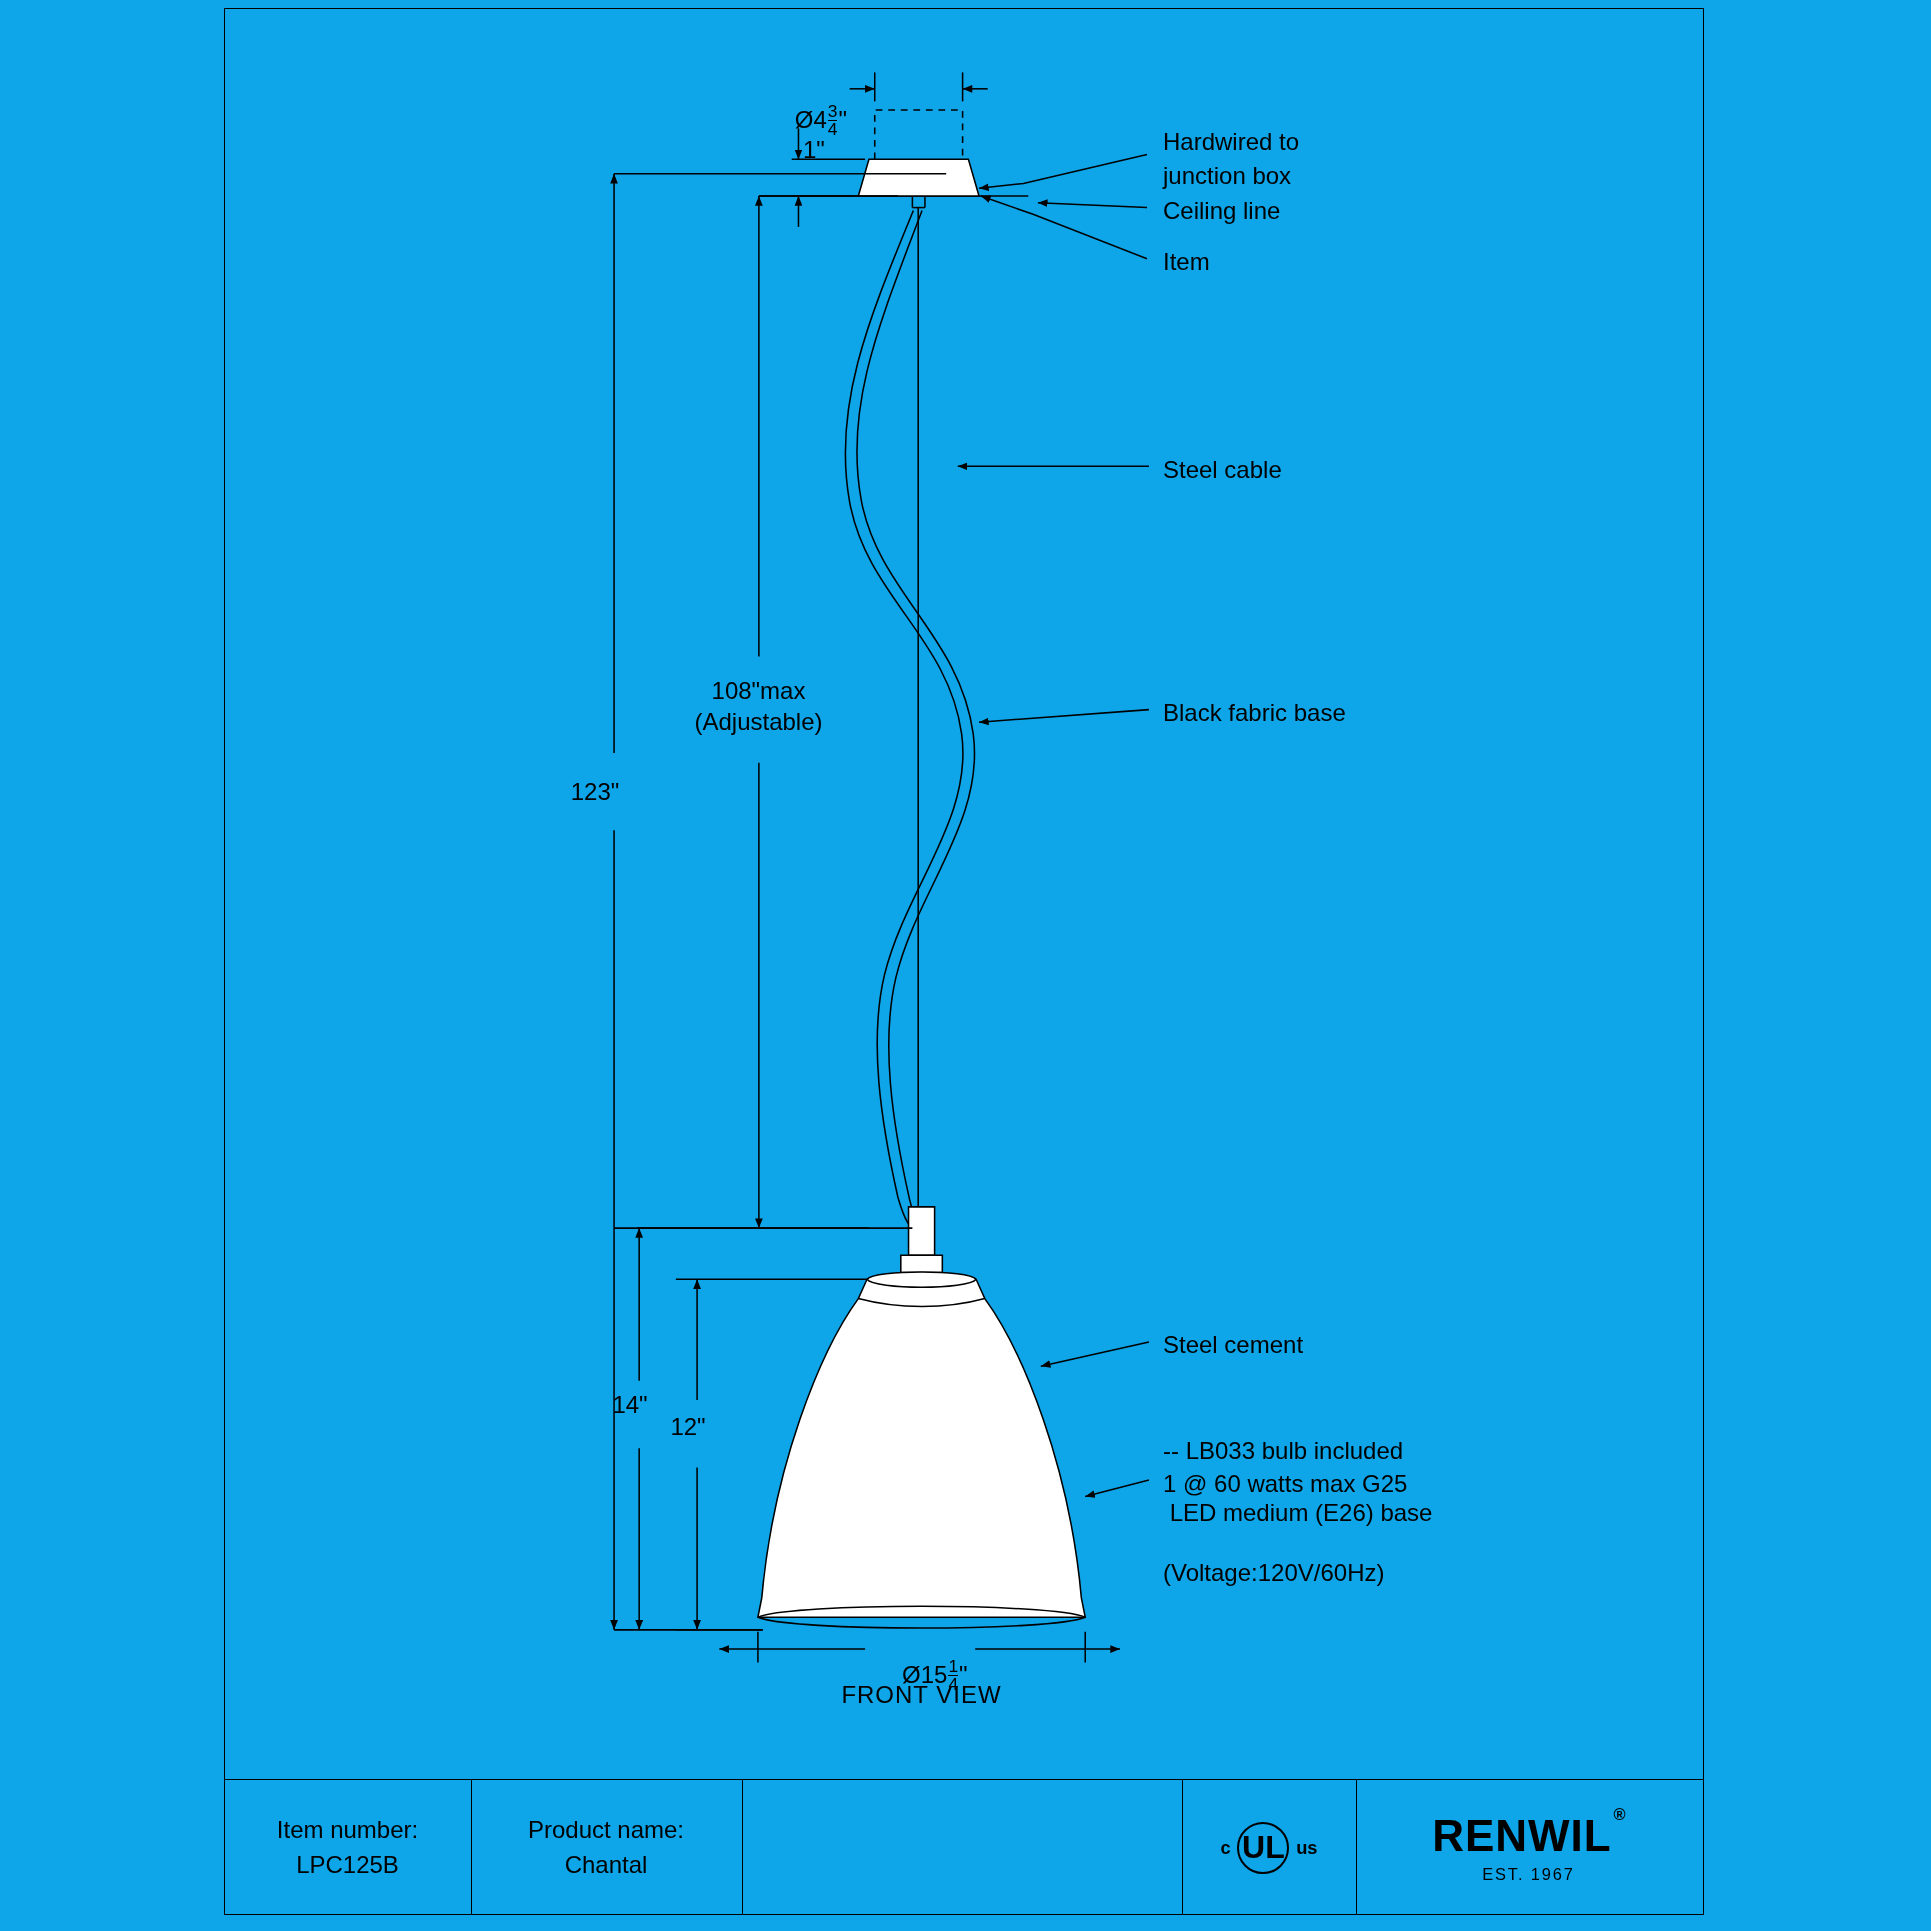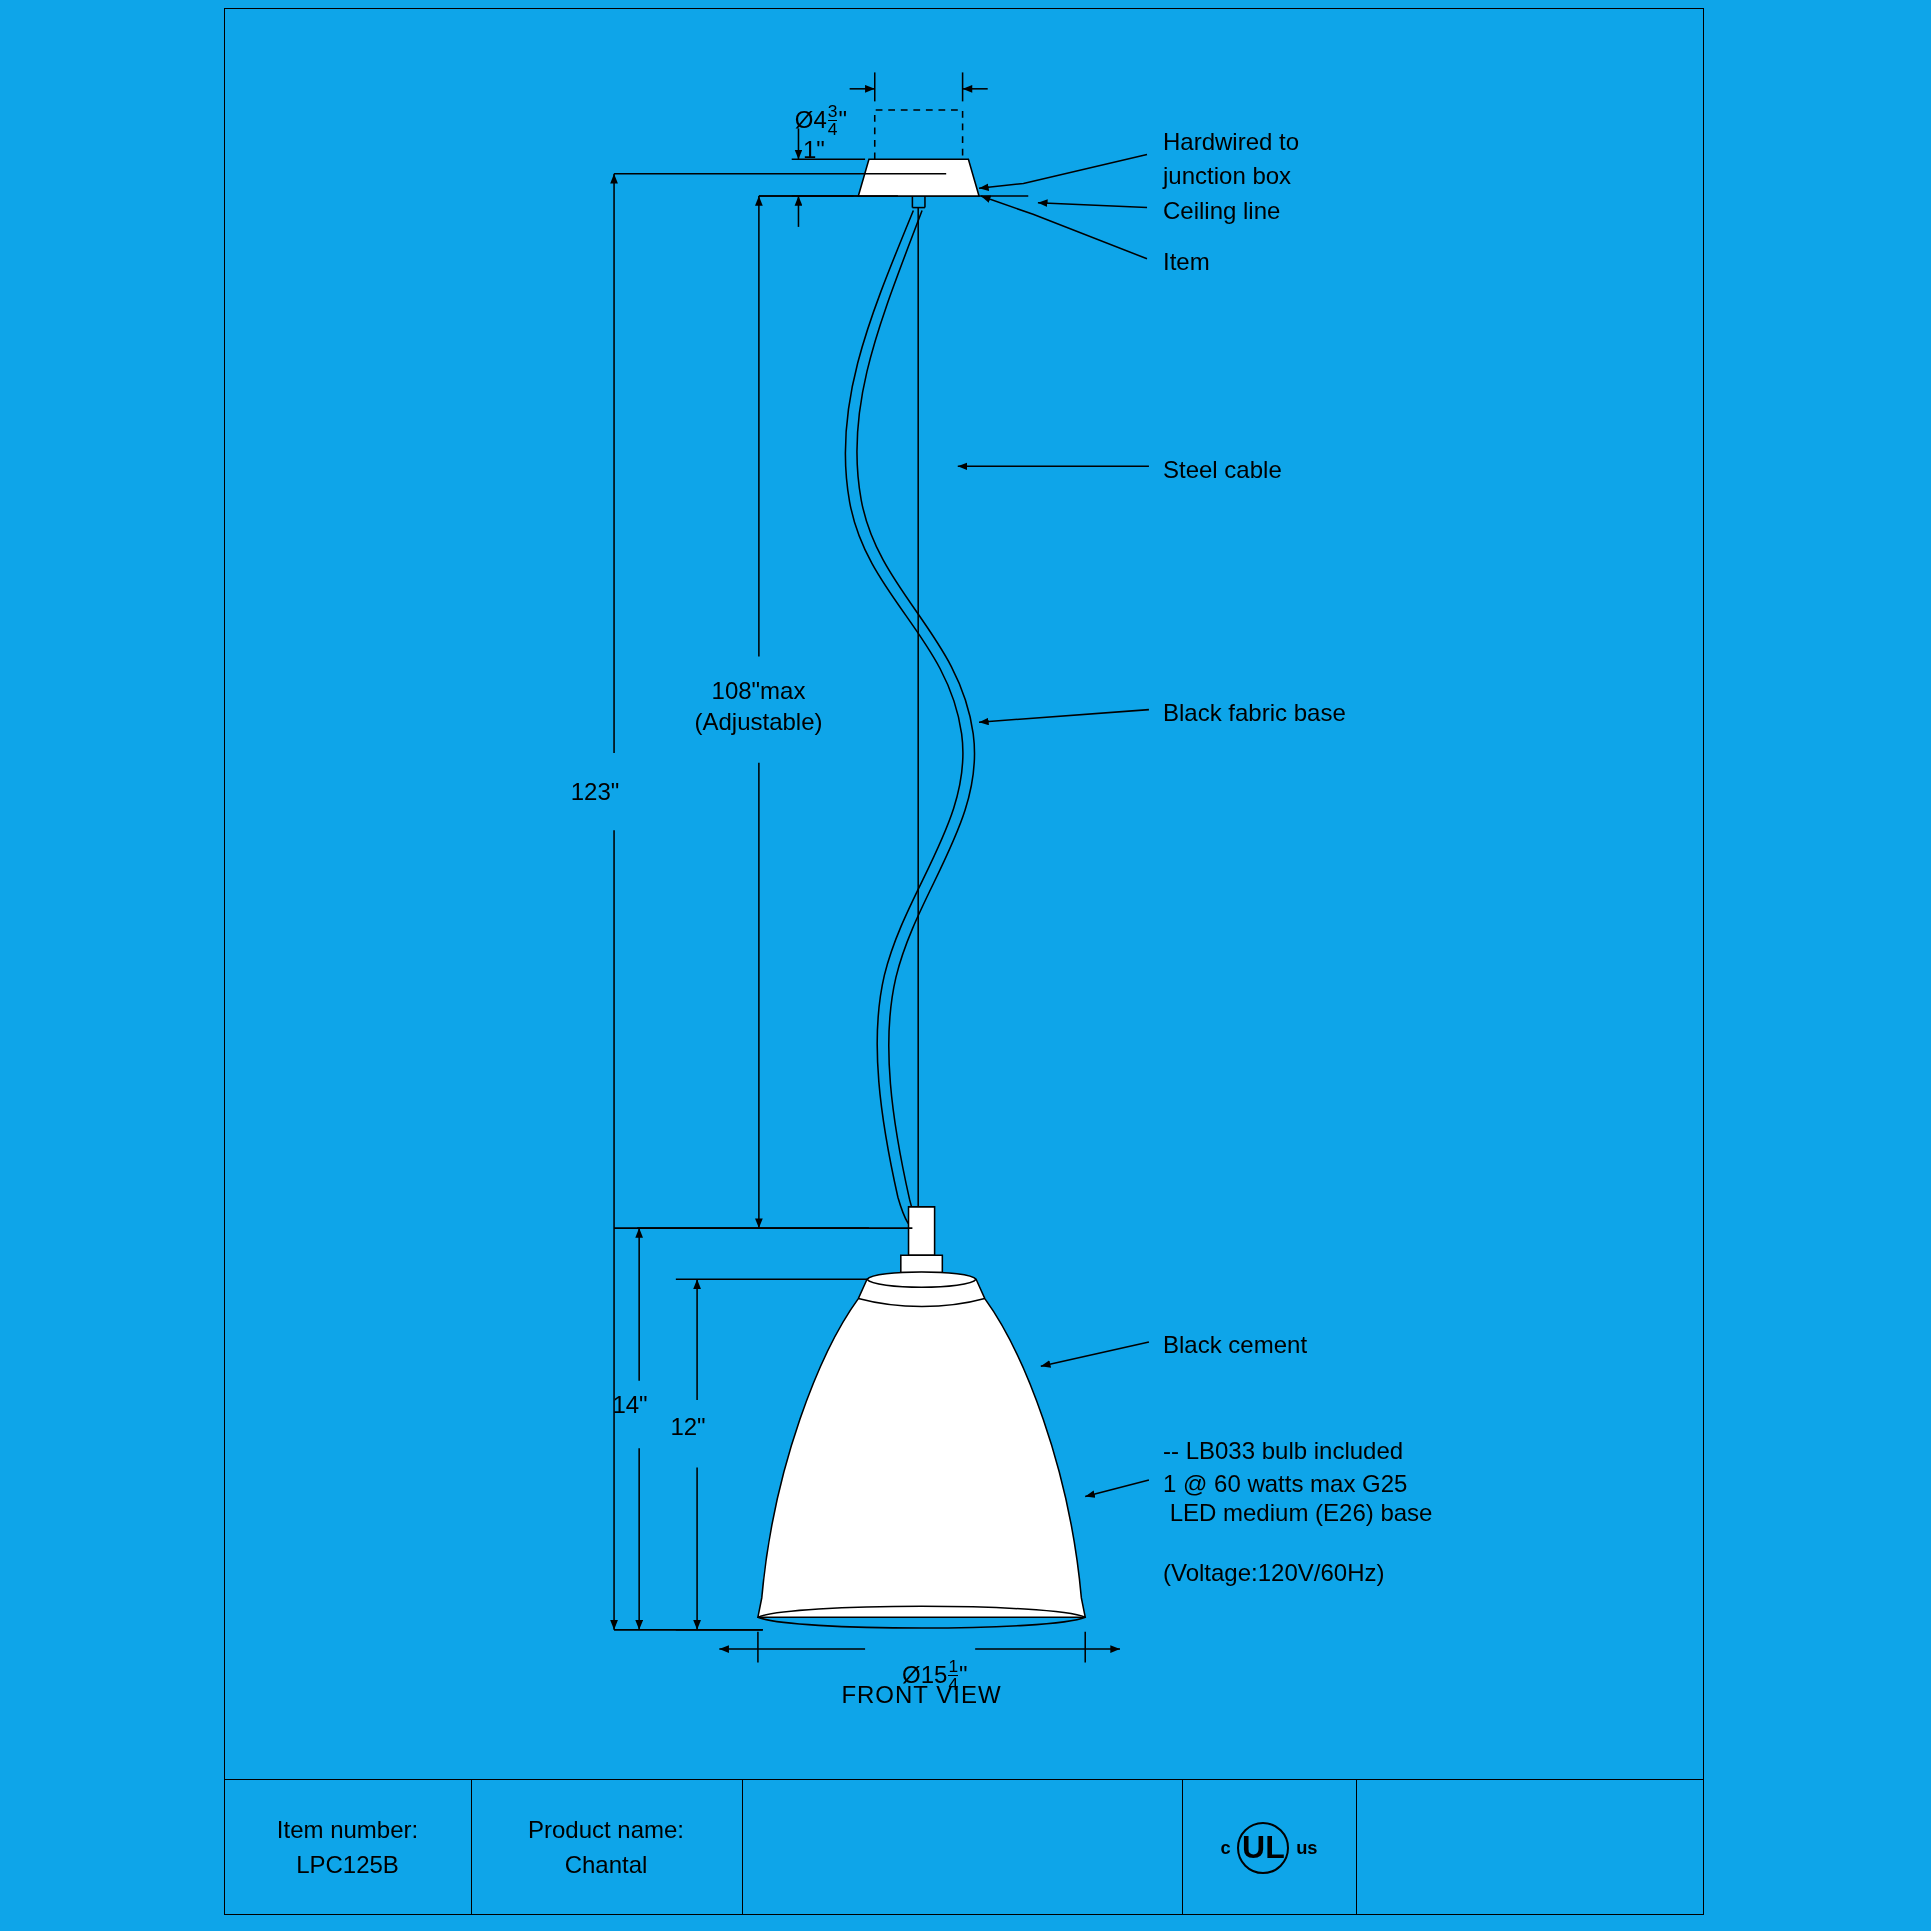--- a/index.html
+++ b/index.html
@@ -274,21 +274,21 @@
   <div class="lbl" style="left:1163px; top:161px;">junction box</div>
 
   <div class="lbl" style="left:1163px; top:196px;">Ceiling line</div>
 
   <div class="lbl" style="left:1163px; top:247px;">Item</div>
 
   <div class="lbl" style="left:1163px; top:455px;">Steel cable</div>
 
   <div class="lbl" style="left:1163px; top:698px;">Black fabric base</div>
 
-  <div class="lbl" style="left:1163px; top:1330px;">Black cement</div>
+  <div class="lbl" style="left:1163px; top:1330px;">Steel cement</div>
 
   <div class="lbl" style="left:1163px; top:1469px;">1 @ 60 watts max G25</div>
   <div class="lbl" style="left:1163px; top:1498px;"> LED medium (E26) base</div>
   <div class="lbl" style="left:1163px; top:1436px;text-align:center;">-- LB033 bulb included</div>
   <div class="lbl" style="left:1163px; top:1558px;">(Voltage:120V/60Hz)</div>
 
   <div class="titleblock">
 
     <div class="tb-div" style="left:247px;"></div>
     <div class="tb-div" style="left:518px;"></div>
@@ -307,17 +307,23 @@
 
 
     <div class="tb-cell" style="left:958px; width:174px;">
       <div class="ul-badge">
         <span class="ul-side">c</span>
         <span class="ul-circle">UL</span>
         <span class="ul-side">us</span>
       </div>
     </div>
 
+    <div class="tb-cell" style="left:1132px; width:345px;">
+      <div class="brand">
+        <span>RENWIL</span><sup>®</sup>
+      </div>
+      <div class="brand-sub">EST. 1967</div>
+    </div>
 
   </div>
 
 </div>
 
 
 </body></html>

